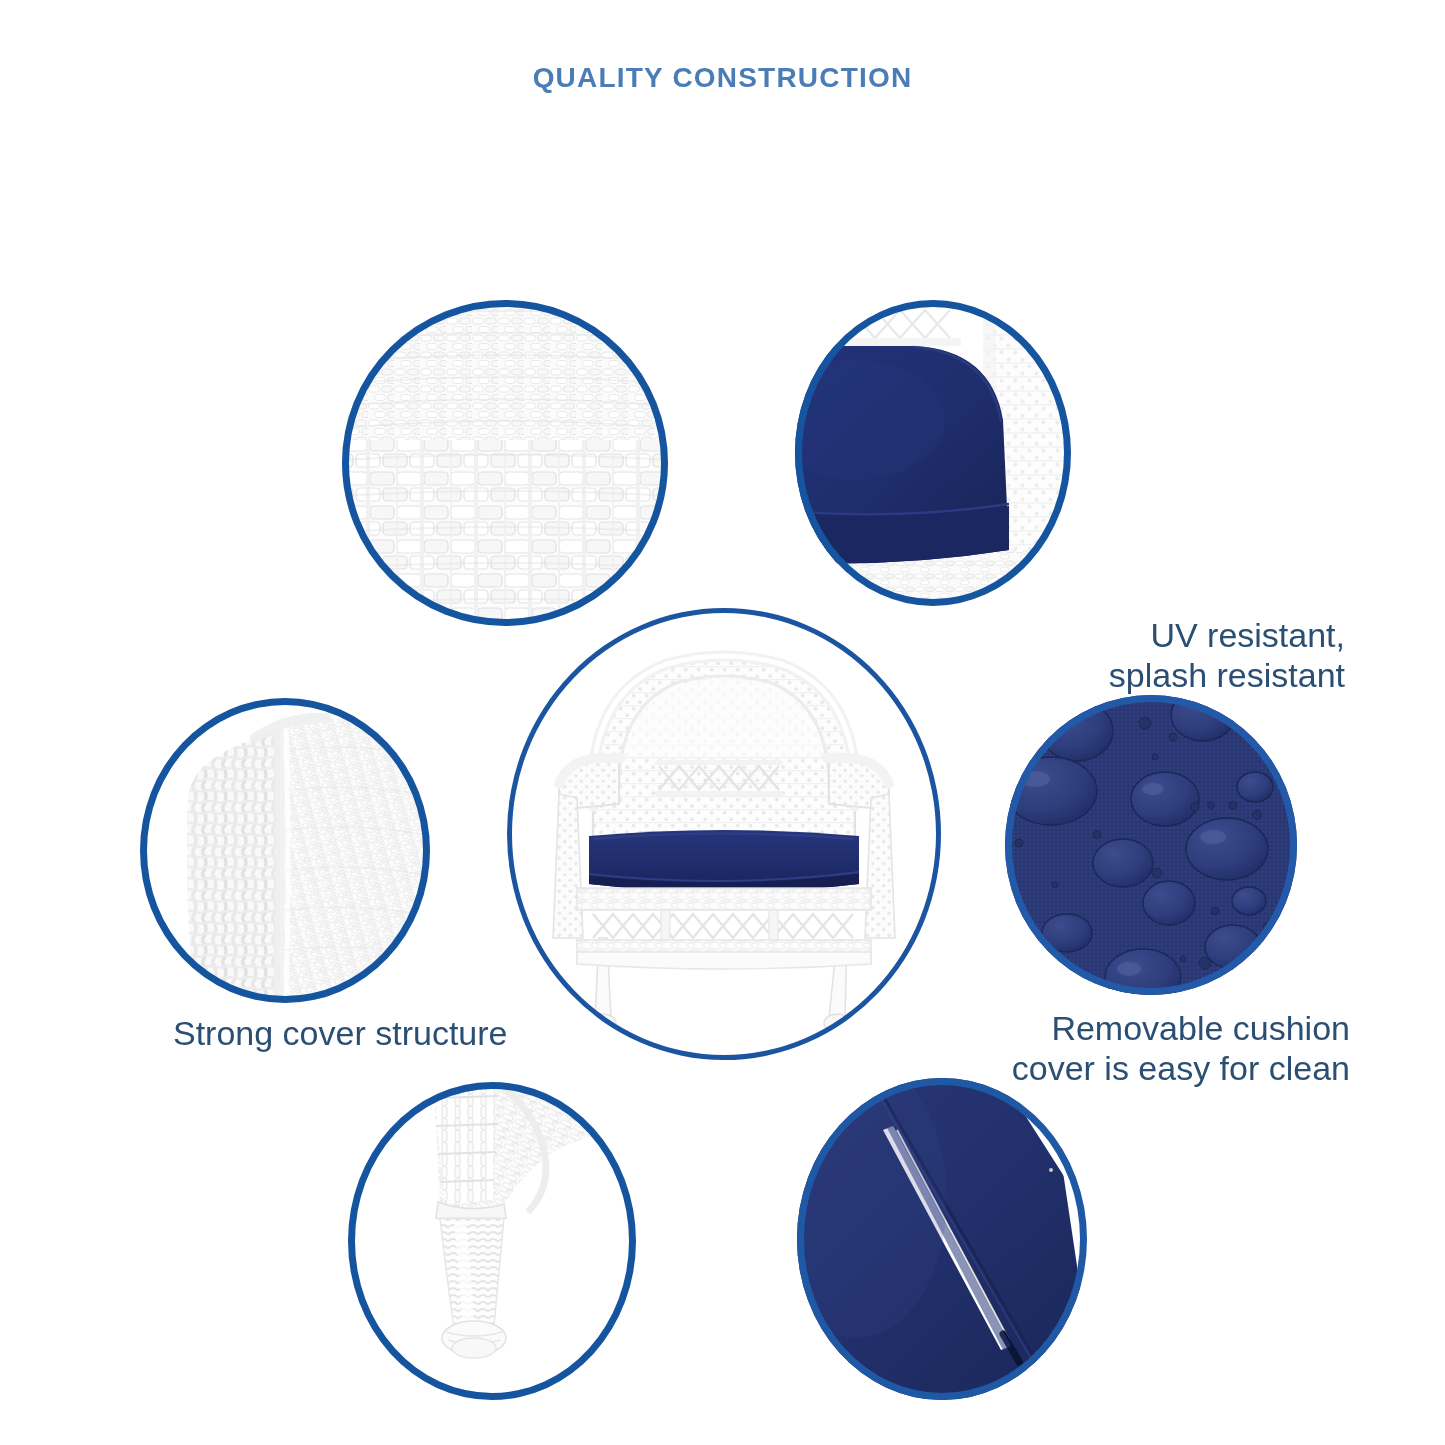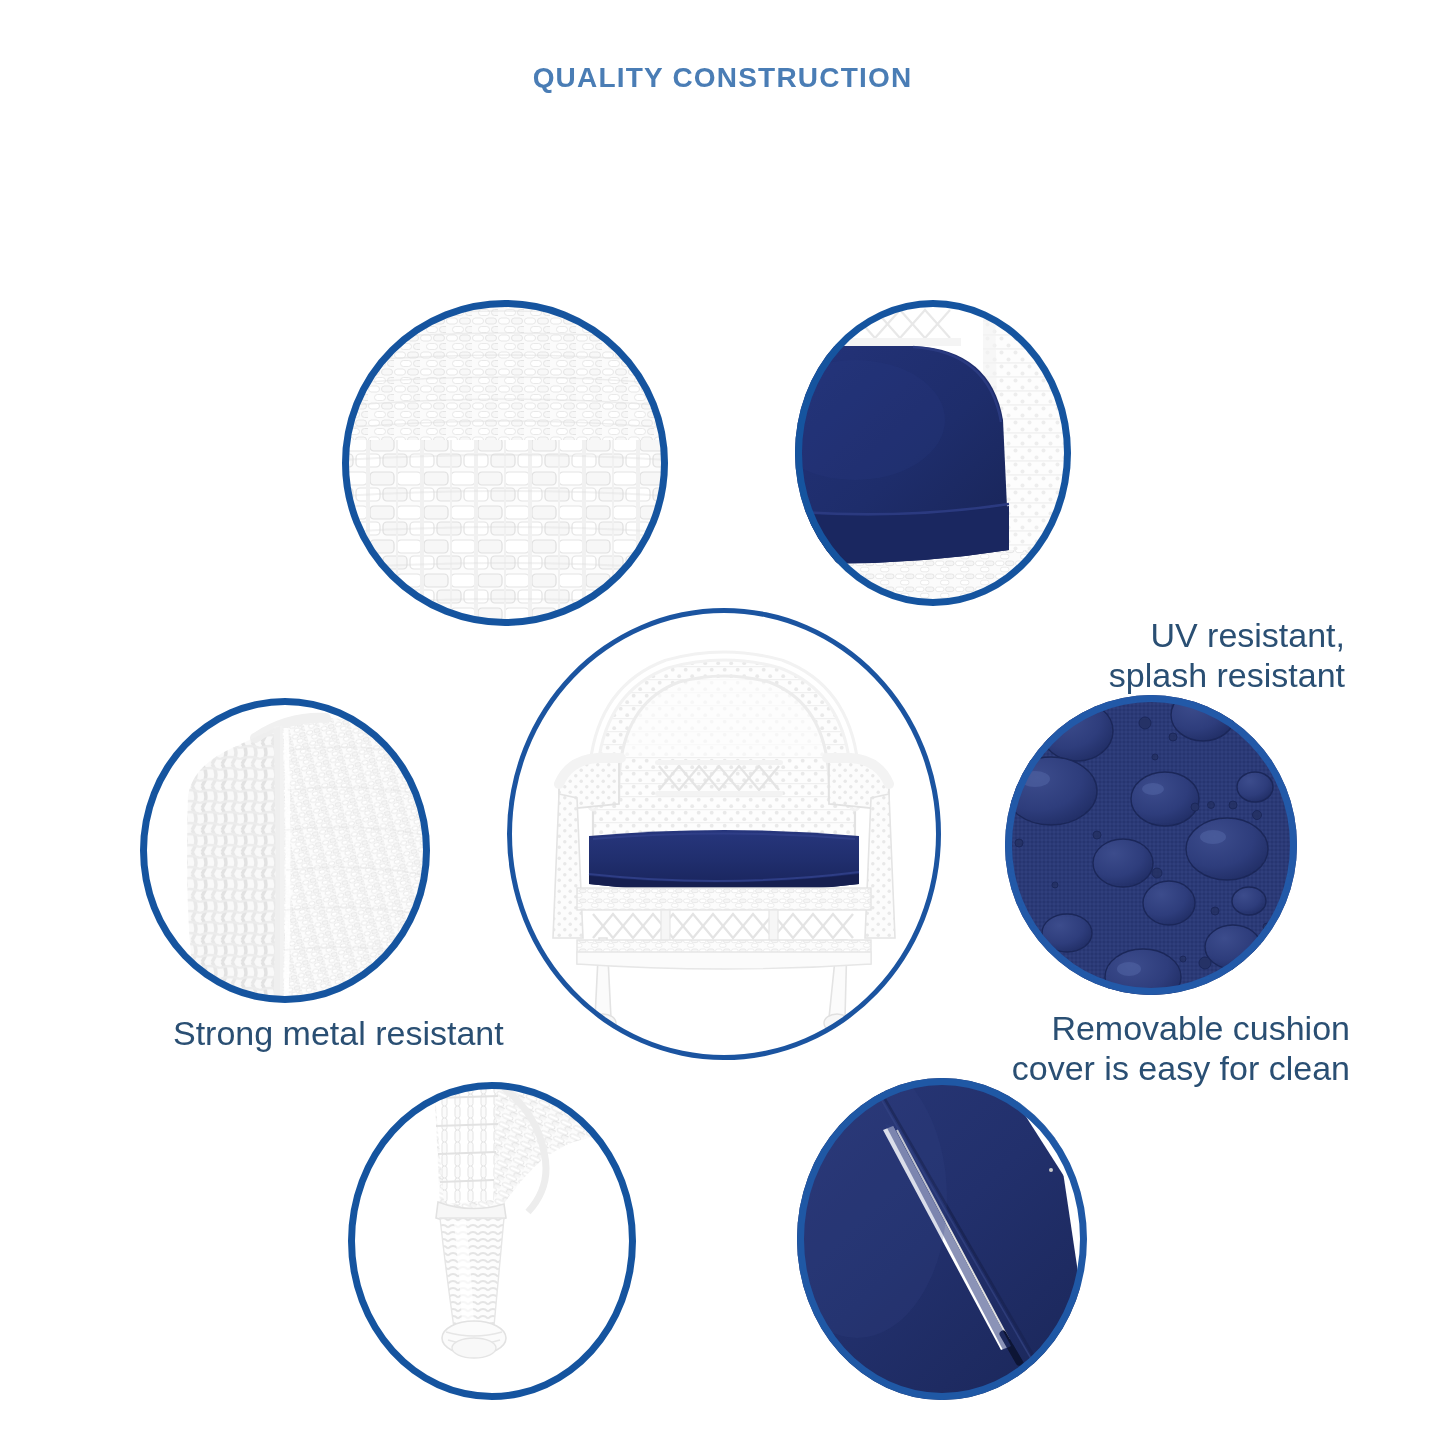--- a/index.html
+++ b/index.html
@@ -211,21 +211,21 @@
         <path d="M150 52 Q 220 44 290 58"></path>
         <path d="M148 92 Q 220 84 290 98"></path>
         <path d="M146 132 Q 220 124 290 138"></path>
         <path d="M146 172 Q 220 164 290 178"></path>
         <path d="M145 212 Q 220 204 290 218"></path>
         <path d="M144 252 Q 220 244 290 258"></path>
       </g>
     </svg>
   </div>
   <div class="ring r-ml"></div>
-  <div class="cap cap-ml">Strong metal resistant</div>
+  <div class="cap cap-ml">Strong cover structure</div>
 
   <div class="circ c-mr">
     <svg viewBox="0 0 292 300" preserveAspectRatio="xMidYMid slice">
       <defs>
         <pattern id="fabTex" width="4" height="4" patternUnits="userSpaceOnUse">
           <rect width="4" height="4" fill="#2b3a77"></rect>
           <circle cx="1" cy="1" r="0.9" fill="#32417f"></circle>
           <circle cx="3" cy="3" r="0.9" fill="#24326c"></circle>
         </pattern>
         <radialGradient id="dropG" cx="0.35" cy="0.3" r="0.8">

